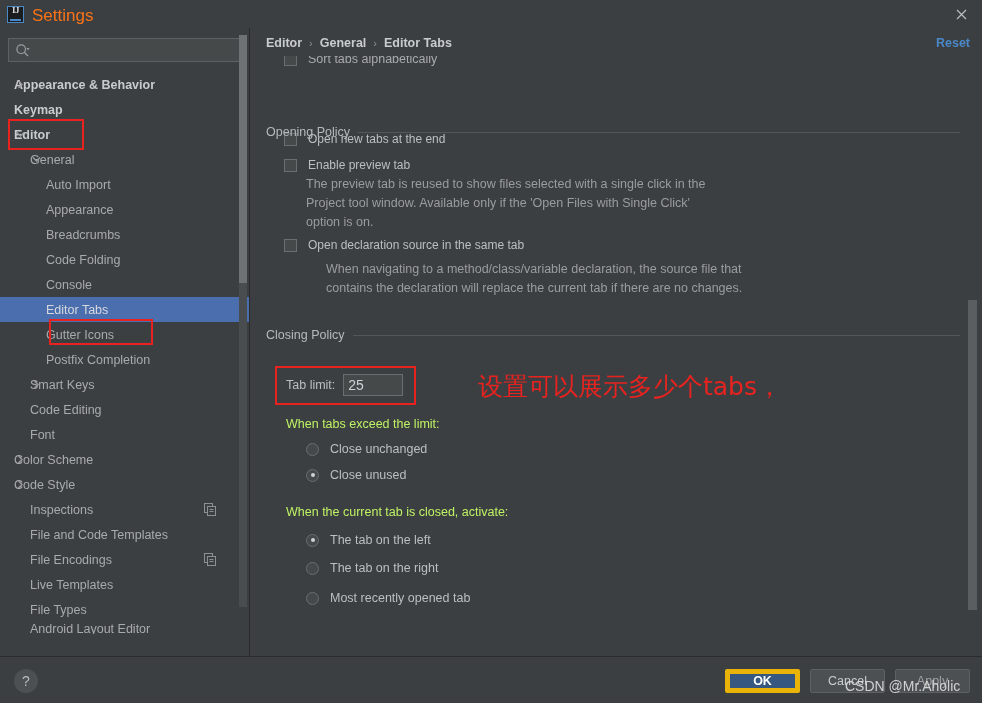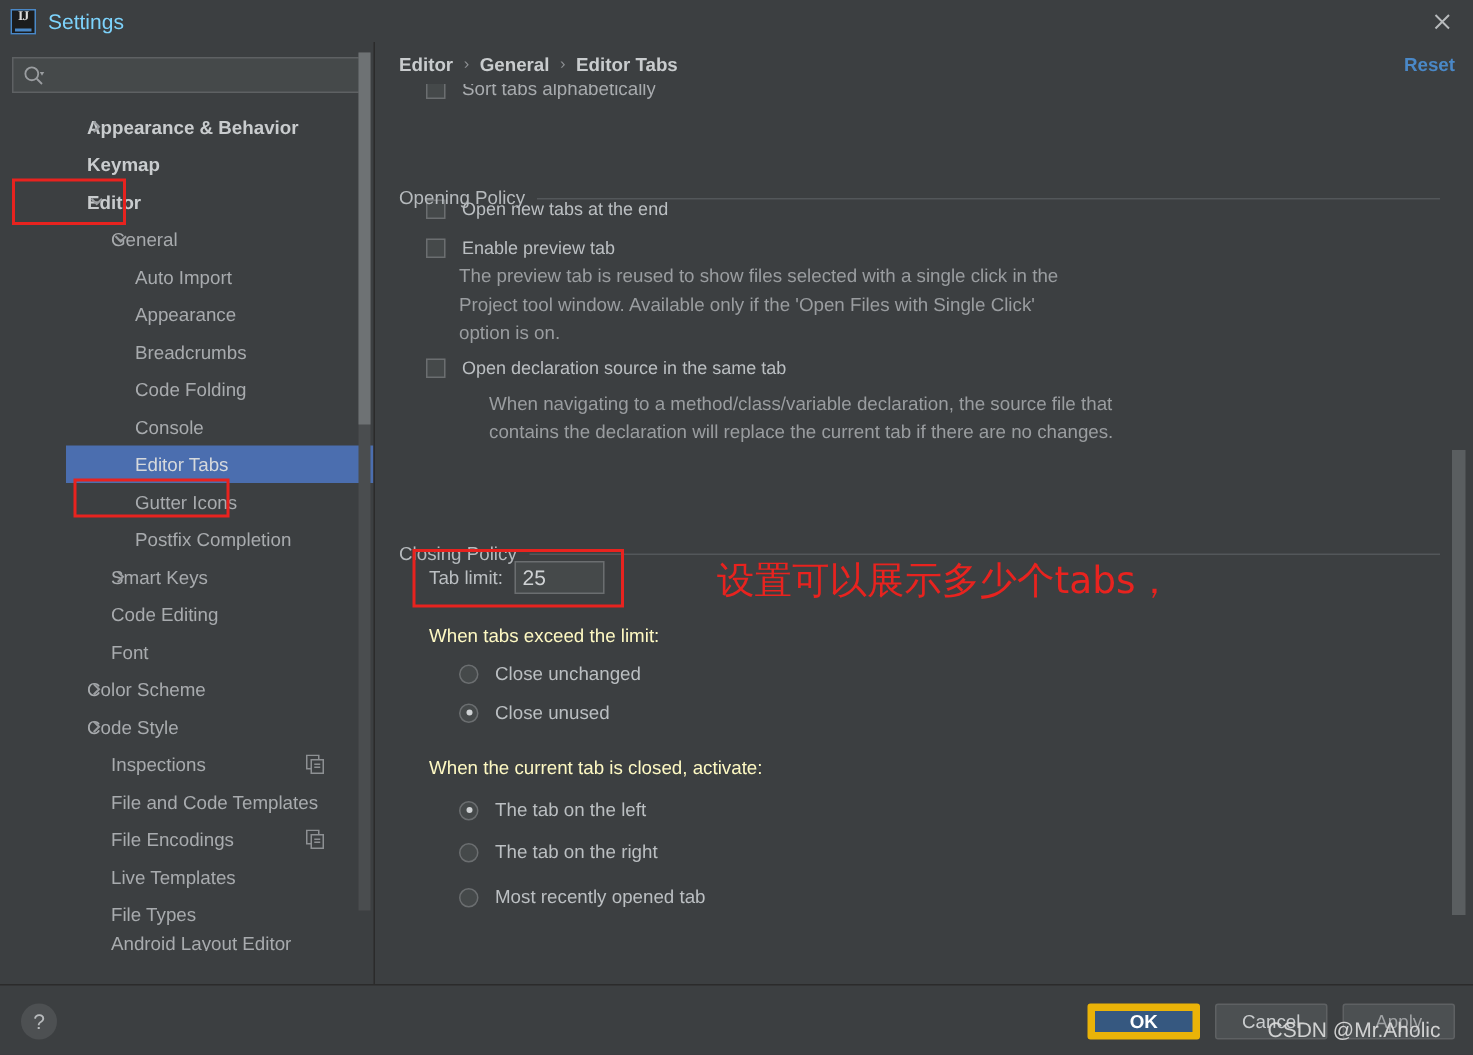--- a/index.html
+++ b/index.html
@@ -25,21 +25,21 @@
     font-size: 9px; font-weight: bold; color: #dcdcdc;
     font-family: "Liberation Serif", serif; letter-spacing: -0.5px;
     line-height: 1; margin-top: -1px;
   }
   .ij-logo::after {
     content: ""; position: absolute; left: 2px; bottom: 1px;
     width: 11px; height: 2px; background: #4a88c7;
   }
   .win-title {
     position: absolute; left: 32px; top: 6px;
-    font-size: 14px; color: #7dd3fc;
+    font-size: 17px; color: #f97316;
   }
   .close-btn {
     position: absolute; right: 10px; top: 4px; width: 22px; height: 20px;
     display: flex; align-items: center; justify-content: center;
     color: #b8bbbd; cursor: pointer;
   }
   .close-btn svg { display: block; }
 
   
   .reset-link {
@@ -62,21 +62,21 @@
   }
   .search-input {
     position: absolute; left: 26px; top: 0; width: 200px; height: 22px;
     background: transparent; border: 0; outline: none;
     color: #bbbbbb; font-size: 12px; font-family: "Liberation Sans", sans-serif;
   }
 
   .tree { position: absolute; left: 0; top: 44px; width: 249px; height: 584px; }
   .tree-row {
     position: relative; height: 25px; display: flex; align-items: center;
-    font-size: 12.5px; color: #a8abae; cursor: pointer; white-space: nowrap; margin-left: 44px;
+    font-size: 12.5px; color: #a8abae; cursor: pointer; white-space: nowrap;
   }
   .tree-row.lvl0 { padding-left: 14px; }
   .tree-row.lvl1 { padding-left: 30px; }
   .tree-row.lvl2 { padding-left: 46px; }
   .tree-row.bold { font-weight: bold; color: #c9ccce; }
   .tree-row.selected { background: #4b6eaf; color: #d6d9dc; }
   .tw {
     position: absolute; width: 12px; height: 12px; color: #9a9da0;
     display: flex; align-items: center; justify-content: center;
   }
@@ -148,21 +148,21 @@
     display: inline-block; width: 13px; height: 13px; border-radius: 50%;
     border: 1px solid #6b6e70; background: #45494a; flex: 0 0 auto;
     position: relative; cursor: pointer;
   }
   .radio.on::after {
     content: ""; position: absolute; left: 3.5px; top: 3.5px;
     width: 4px; height: 4px; border-radius: 50%; background: #cfd2d4;
   }
   .radio-lbl { font-size: 12.5px; color: #bbbfc2; margin-left: 11px; }
 
-  .sub-label { position: absolute; font-size: 12.5px; color: #fef9c3; }
+  .sub-label { position: absolute; font-size: 12.5px; color: #bef264; }
 
   .tablimit-row { position: absolute; display: flex; align-items: center; }
   .tablimit-row .tl-lbl { font-size: 12.5px; color: #bbbfc2; }
   .tl-input {
     width: 60px; height: 22px; margin-left: 8px;
     background: #45494a; border: 1px solid #6b6e70;
     color: #cfd2d4; font-size: 14px; padding: 0 4px;
     font-family: "Liberation Sans", sans-serif; outline: none;
   }
 
@@ -395,21 +395,21 @@
       <span class="lbl">Enable preview tab</span>
     </div>
     <div class="desc" style="left:56px; top:119px;">The preview tab is reused to show files selected with a single click in the Project tool window. Available only if the 'Open Files with Single Click' option is on.</div>
 
     <div class="row" style="left:34px; top:182px;">
       <span class="cb"></span>
       <span class="lbl">Open declaration source in the same tab</span>
     </div>
     <div class="desc" style="left:56px; top:204px;margin-left:20px;">When navigating to a method/class/variable declaration, the source file that contains the declaration will replace the current tab if there are no changes.</div>
 
-    <div class="group-head" style="left:16px; top:306px;">
+    <div class="group-head" style="left:16px; top:272px;">
       <span class="gt">Closing Policy</span>
       <span class="gline"></span>
     </div>
 
     <div class="tablimit-row" style="left:36px; top:318px;">
       <span class="tl-lbl">Tab limit:</span>
       <input class="tl-input" type="text" value="25" style="">
     </div>
 
     <div class="sub-label" style="left:36px; top:361px;">When tabs exceed the limit:</div>

